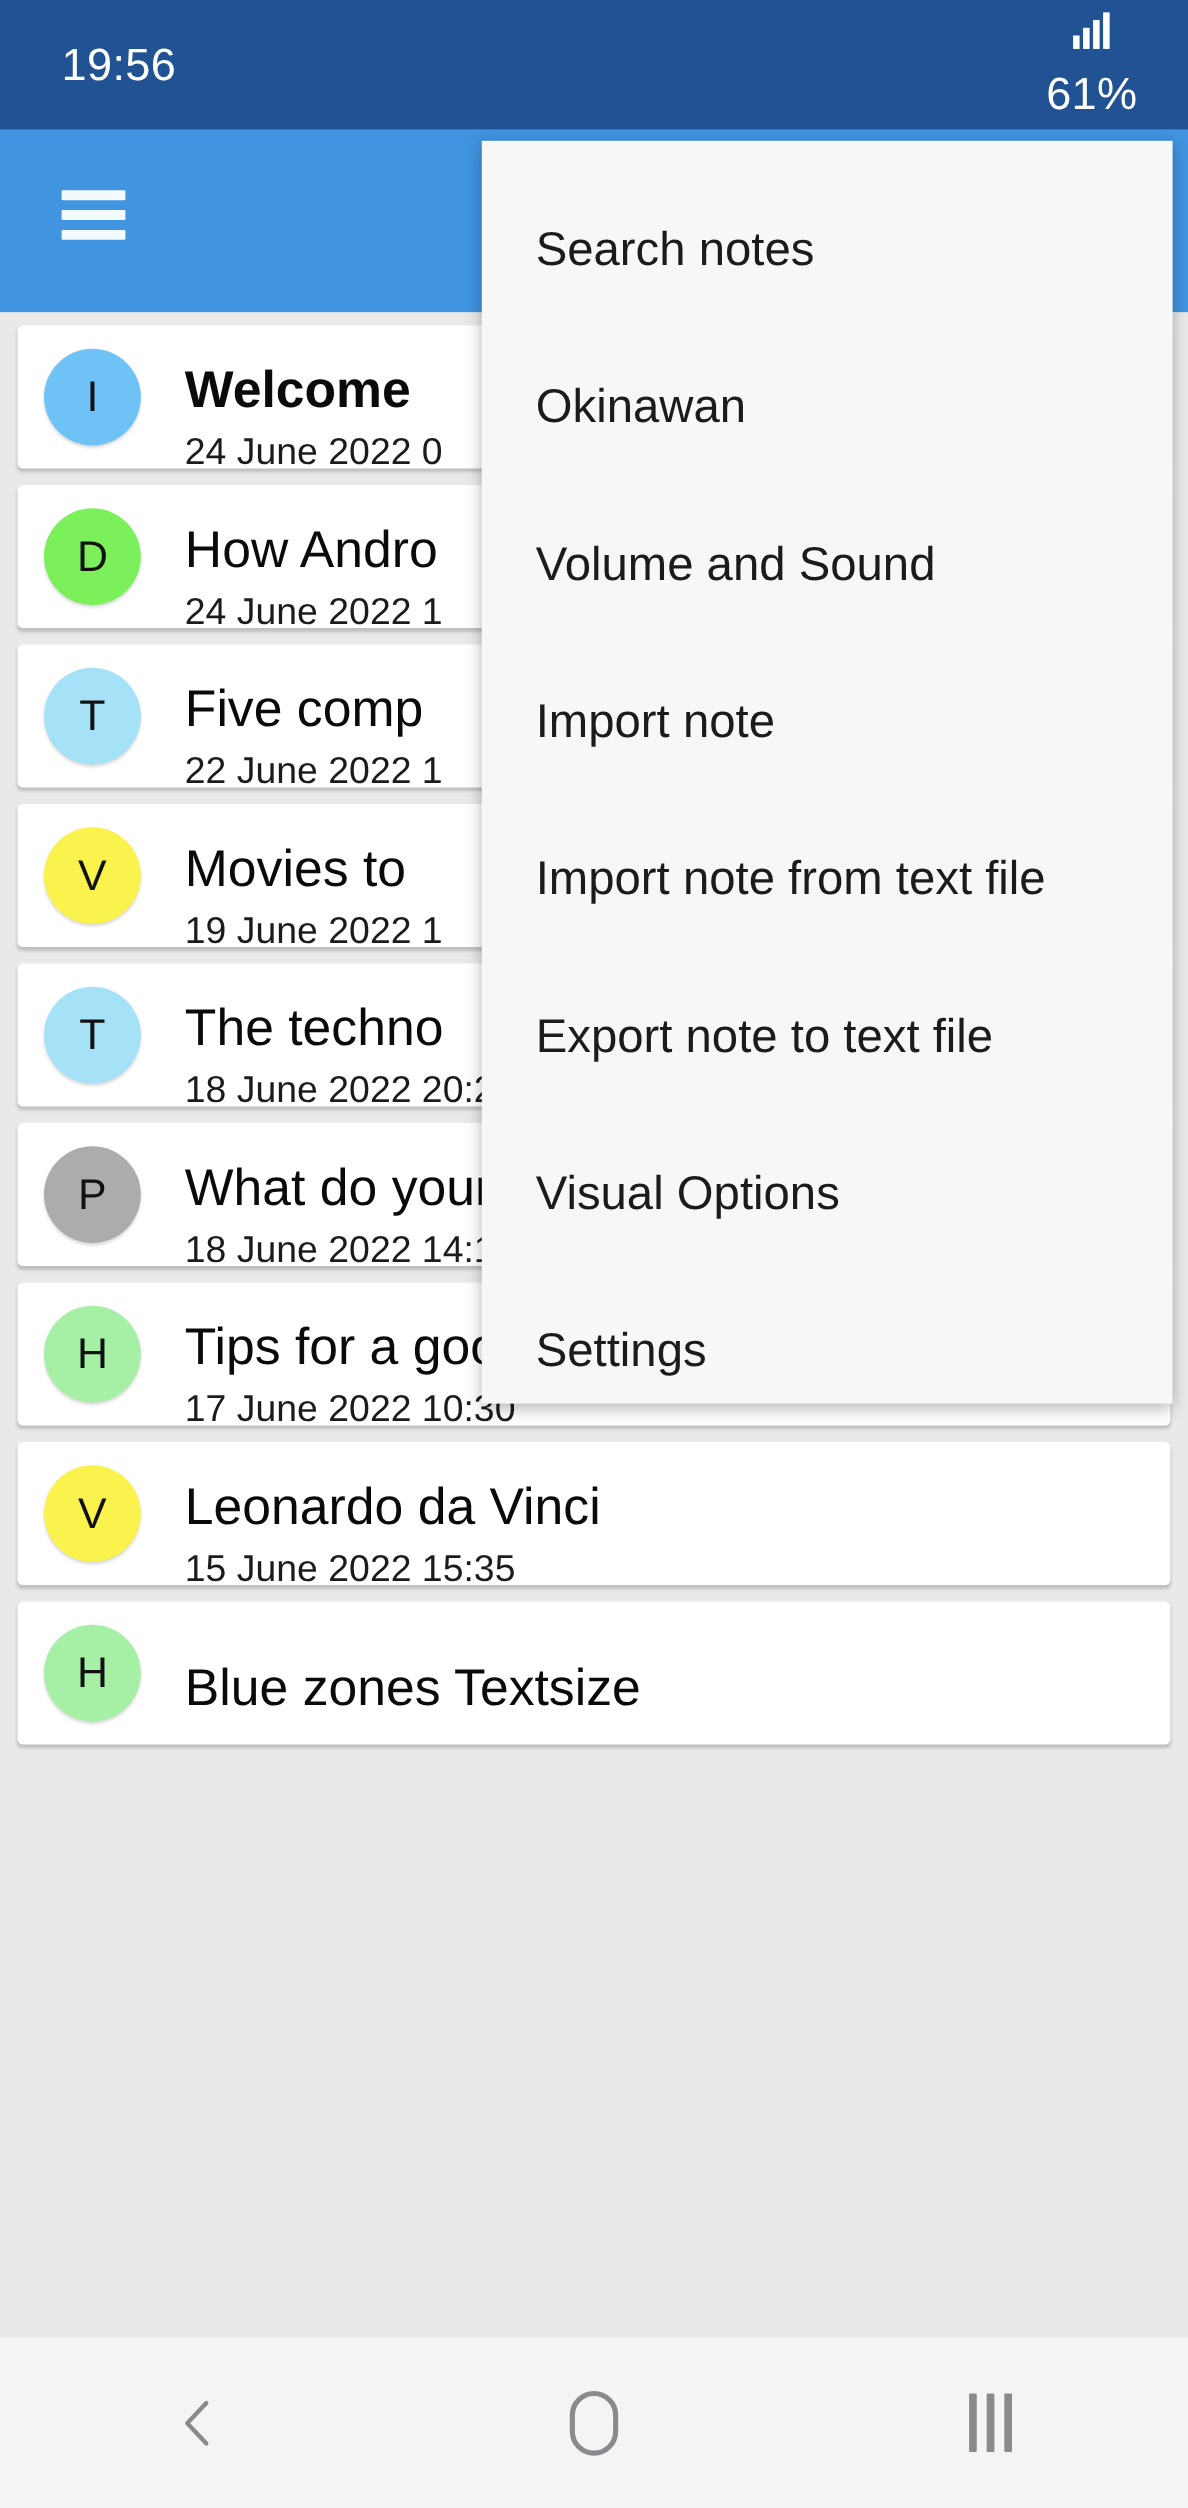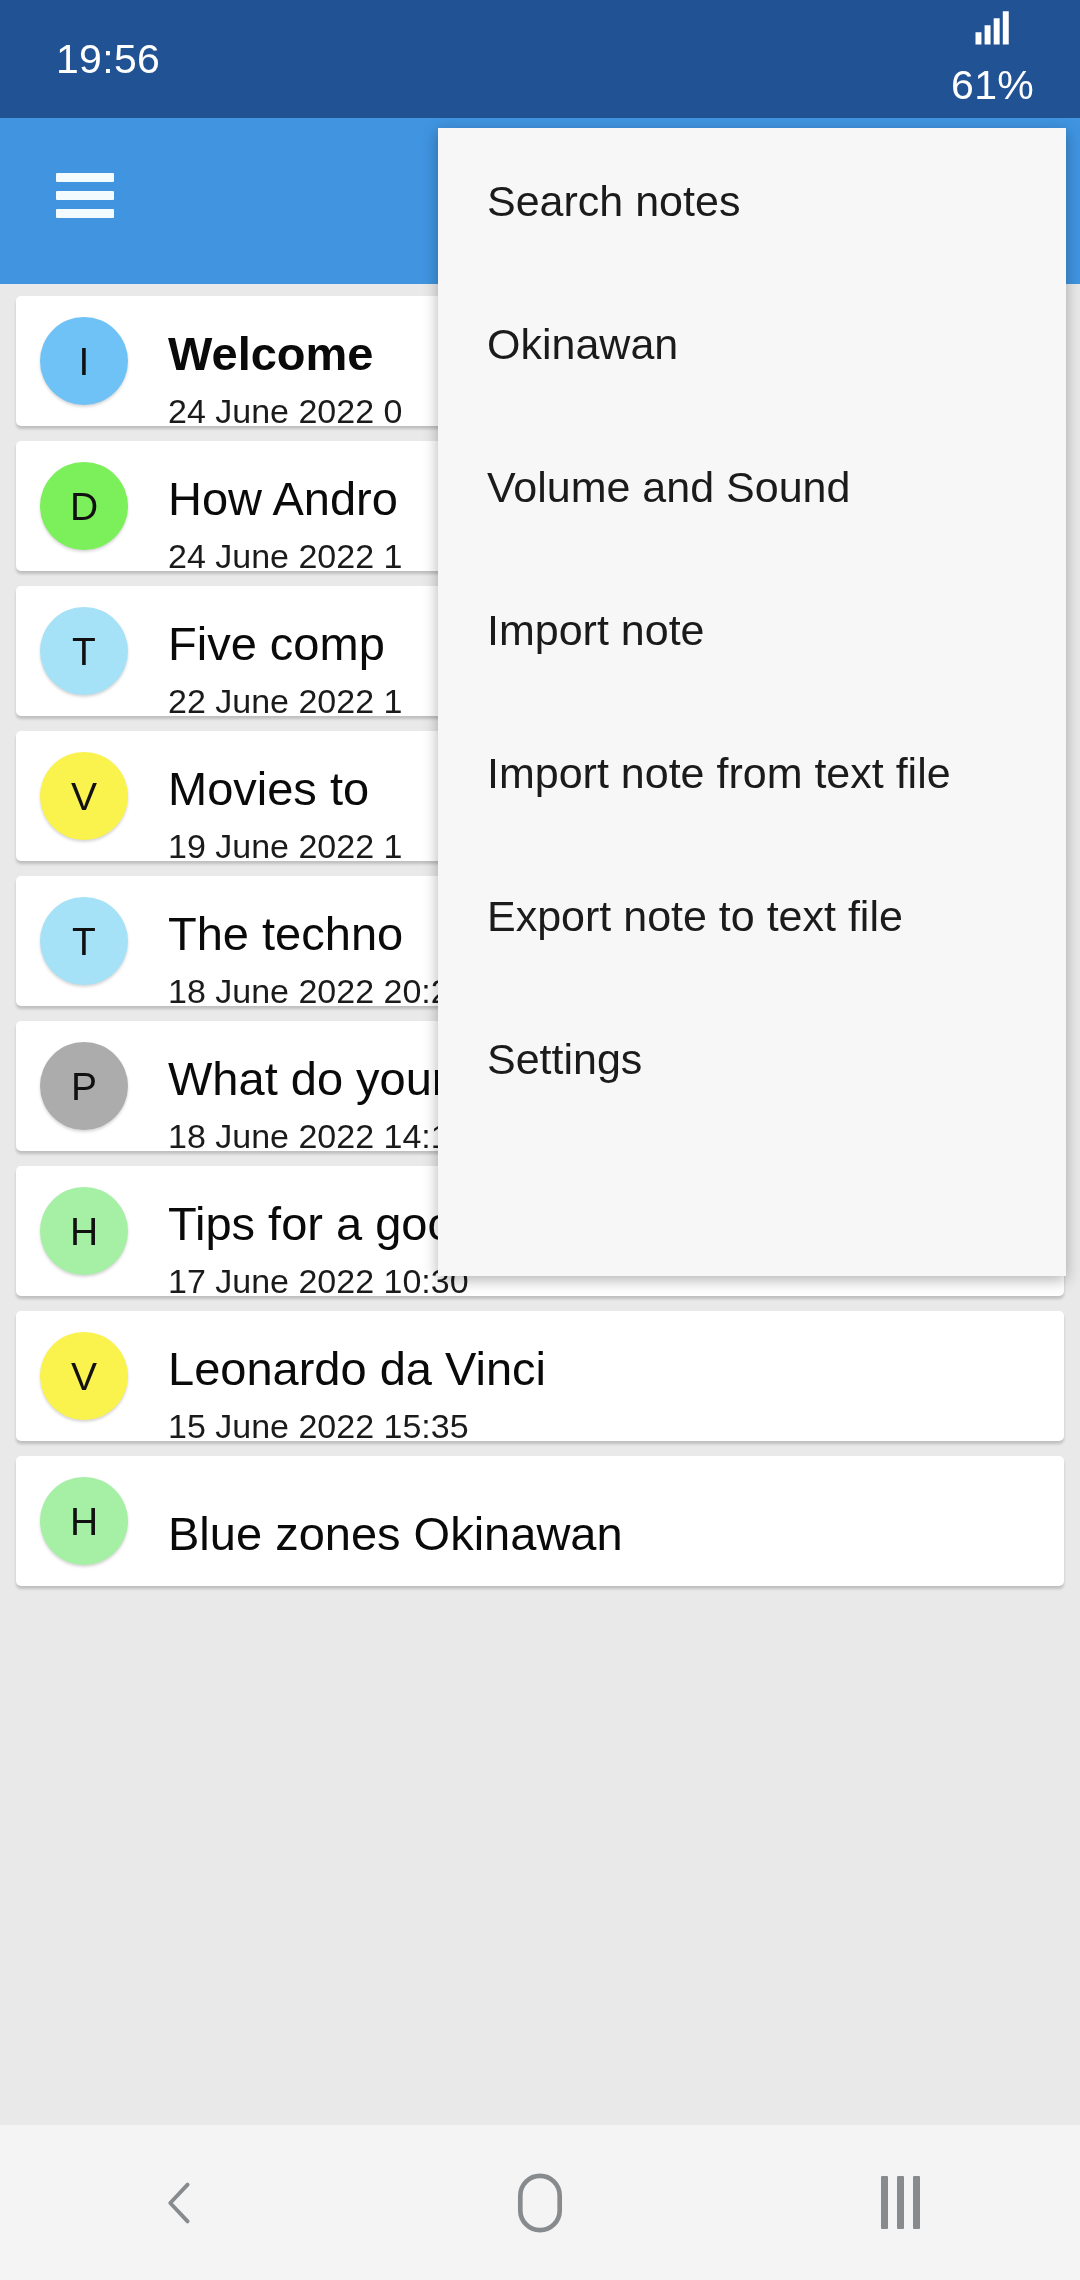--- a/index.html
+++ b/index.html
@@ -70,21 +70,21 @@
     font-size:34px; color:#1b1b1b; margin-top:12px;
     white-space:nowrap;
   }
 
   
   .menu {
     position:absolute; left:438px; top:128px;
     width:628px; height:1148px;
     background:#F7F7F7;
     box-shadow:0 4px 14px rgba(0,0,0,0.3);
-    padding-top:2px;
+    padding-top:28px;
     overflow:hidden;
   }
   .menu-item {
     height:143px;
     display:flex; align-items:center;
     padding-left:49px;
     font-size:43px; color:#1b1b1b;
     white-space:nowrap;
   }
 
@@ -190,33 +190,34 @@
       <div class="card">
         <div class="avatar" style="background: rgb(250, 242, 77);">V</div>
         <div class="card-text">
           <div class="note-title">Leonardo da Vinci</div>
           <div class="note-date">15 June 2022 15:35</div>
         </div>
       </div>
       <div class="card">
         <div class="avatar" style="background: rgb(165, 240, 165);">H</div>
         <div class="card-text">
-          <div class="note-title">Blue zones Okinawan</div>
+          <div class="note-title">Blue zones Textsize</div>
           <div class="note-date"></div>
         </div>
       </div>
     </div>
 
   <div class="menu">
       <div class="menu-item">Search notes</div>
       <div class="menu-item">Okinawan</div>
       <div class="menu-item">Volume and Sound</div>
       <div class="menu-item">Import note</div>
       <div class="menu-item">Import note from text file</div>
       <div class="menu-item">Export note to text file</div>
+      <div class="menu-item">Visual Options</div>
       <div class="menu-item">Settings</div>
     </div>
 
   <div class="navbar">
     <div class="nav-btn">
       <svg width="52" height="60" viewBox="0 0 24 24">
         <path d="M15.5 3.5 L7.5 12 L15.5 20.5" stroke="#888b8d" stroke-width="1.8" fill="none" stroke-linecap="round" stroke-linejoin="round"></path>
       </svg>
     </div>
     <div class="nav-btn">

